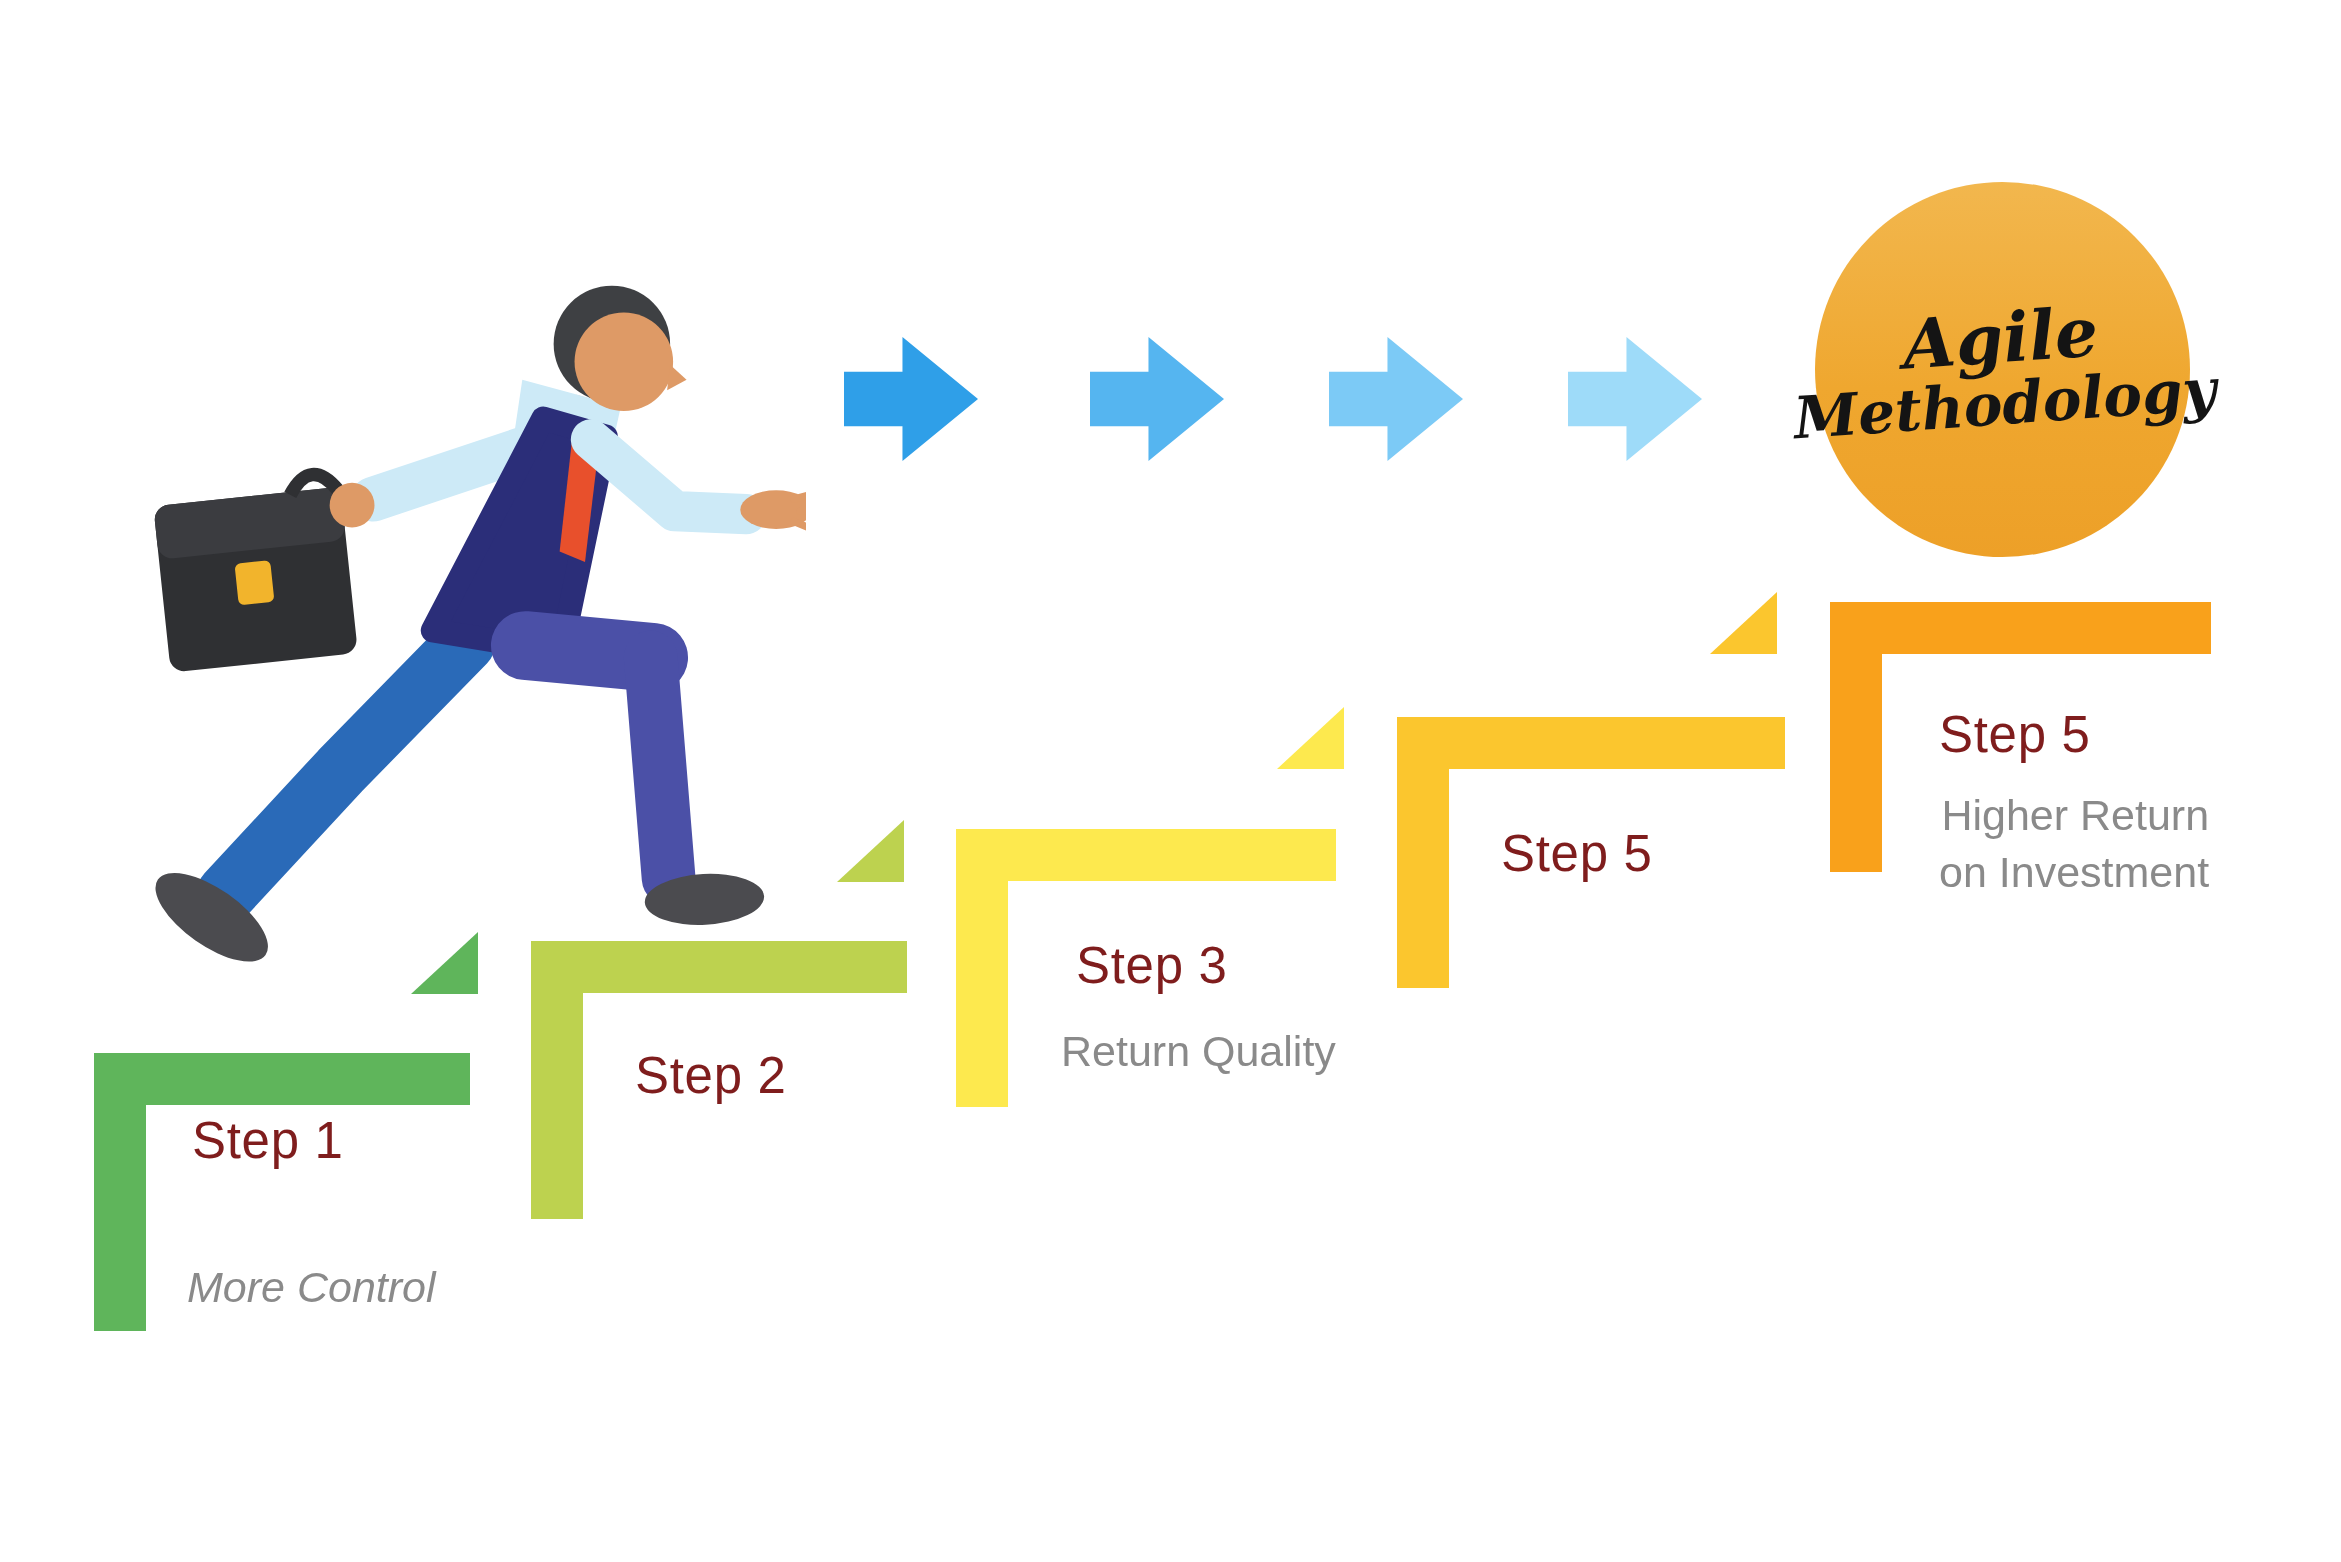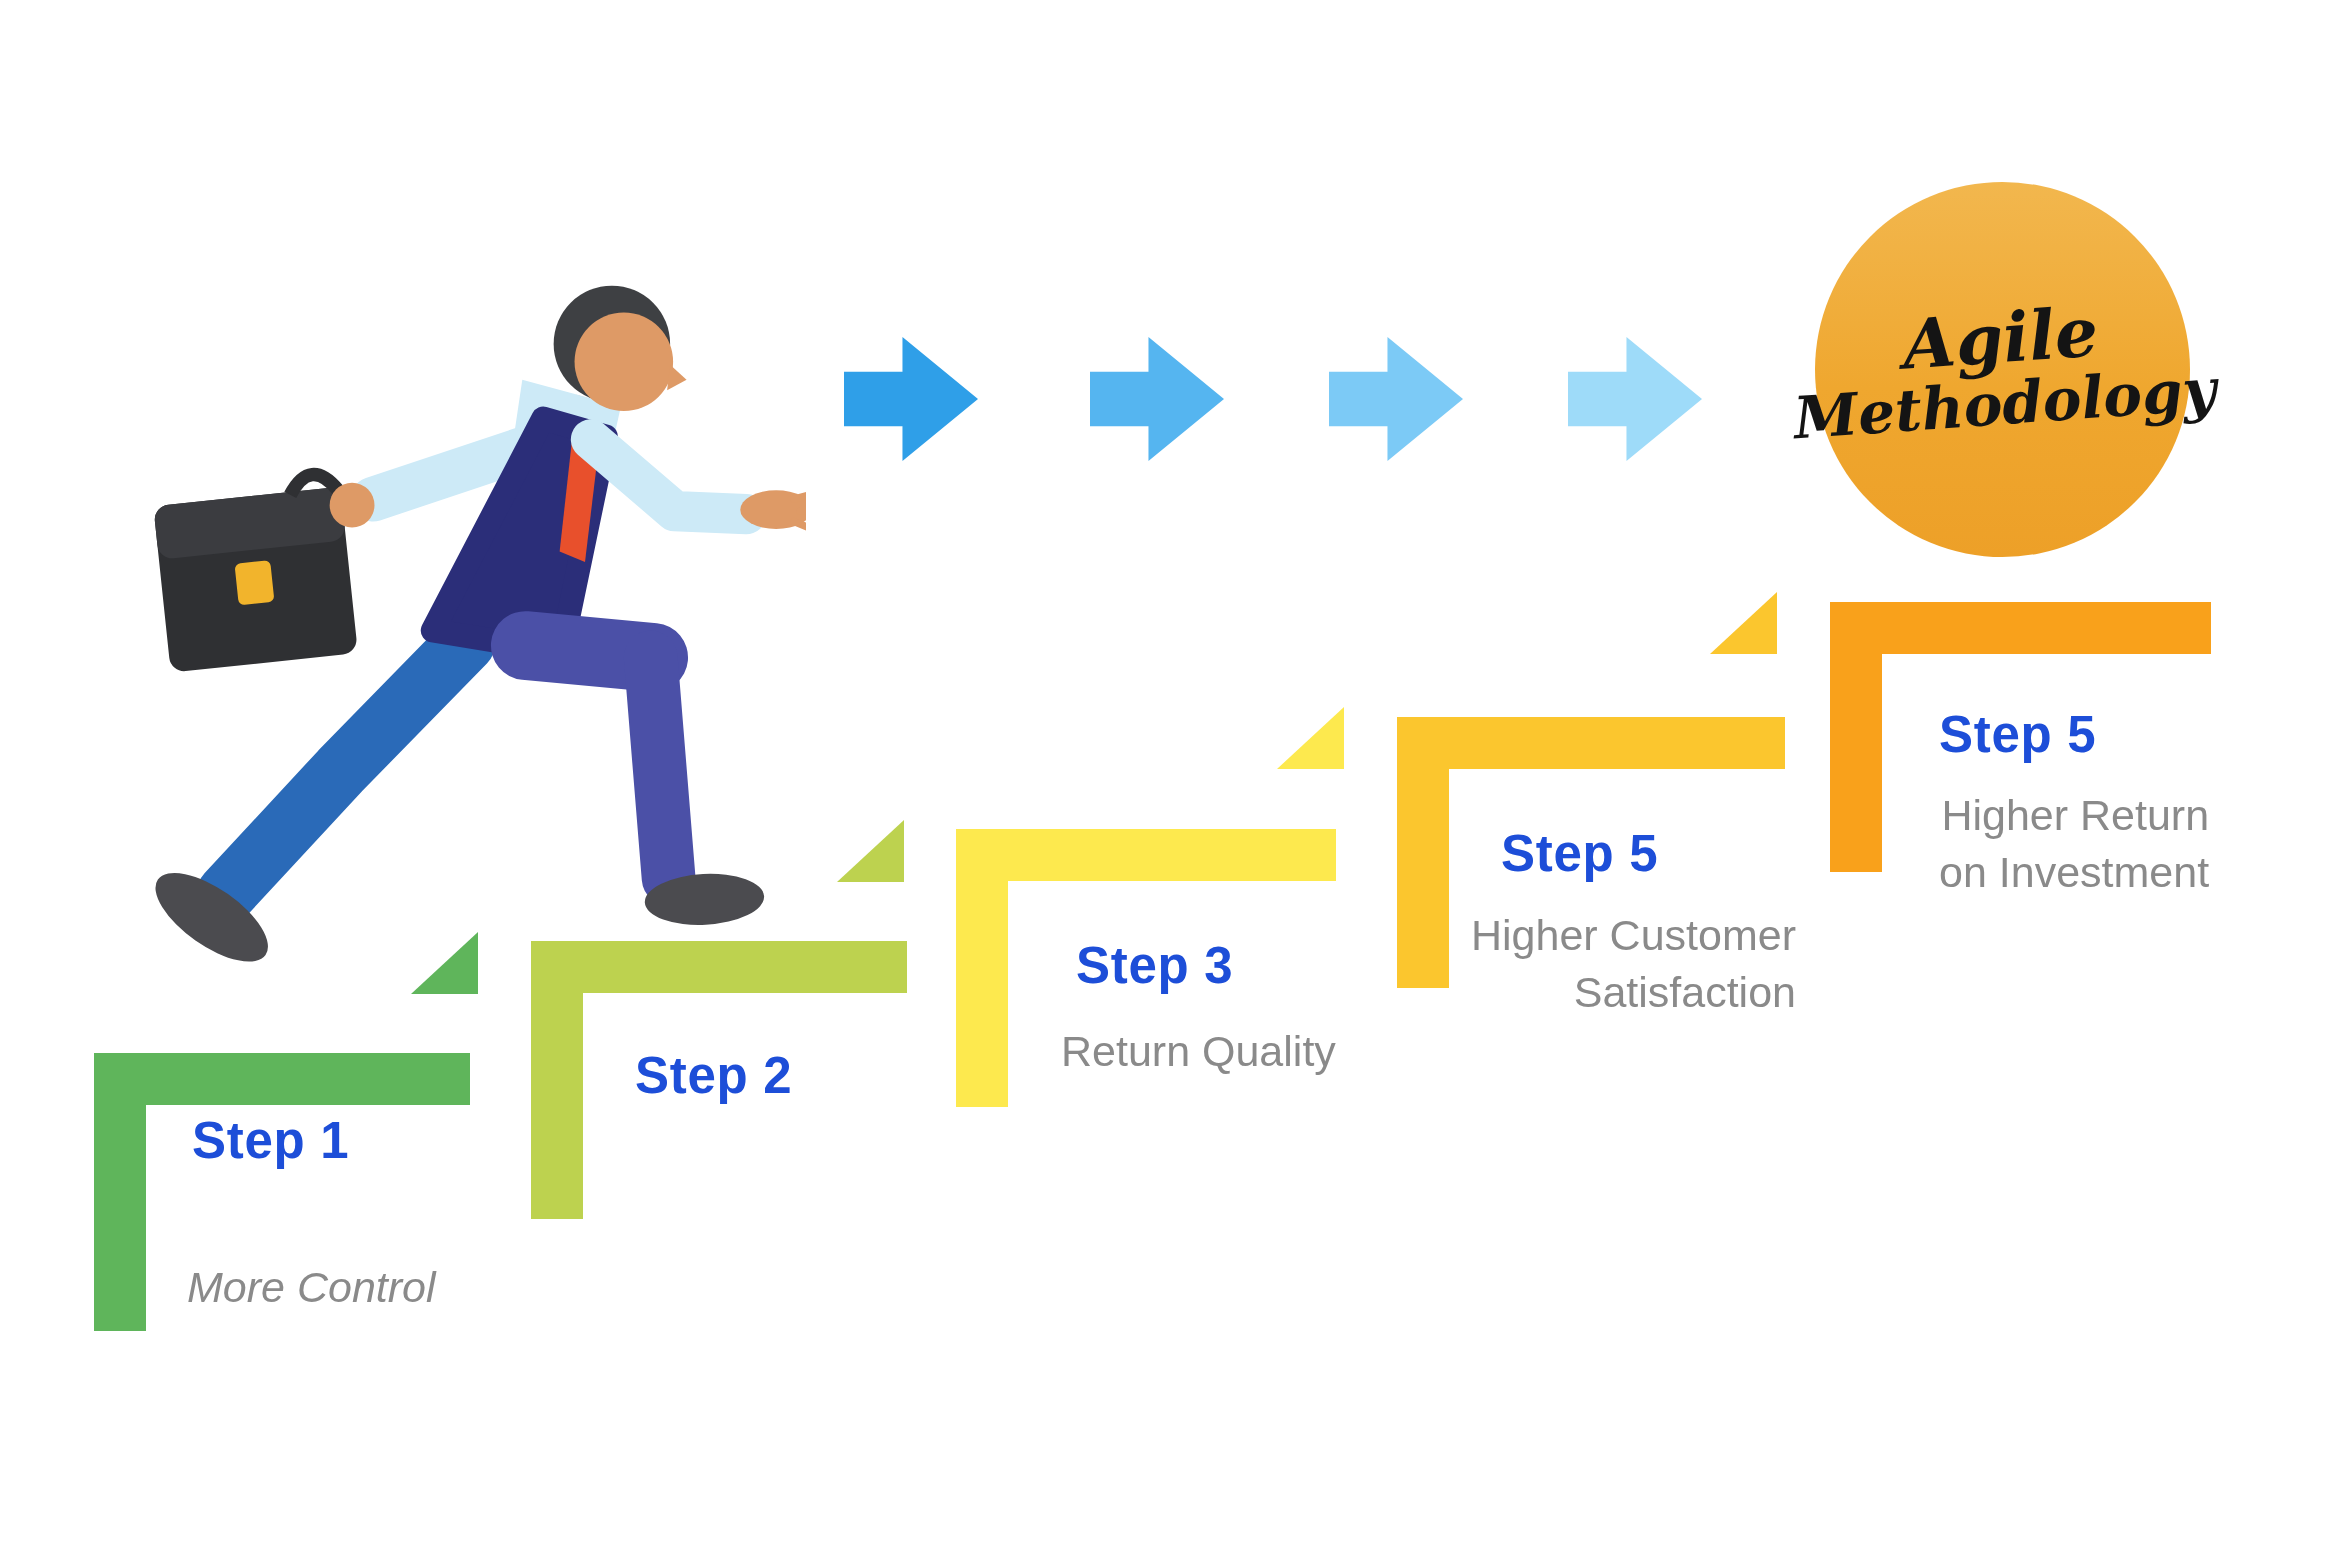--- a/index.html
+++ b/index.html
@@ -14,22 +14,22 @@
   .bar { position: absolute; }
   .fold {
     position: absolute;
     width: 67px;
     height: 62px;
     clip-path: polygon(100% 0, 100% 100%, 0 100%);
   }
   .step-label {
     position: absolute;
     font-size: 51px;
-    font-weight: 700;
-    color: #1d4ed8;
+    font-weight: 400;
+    color: #7f1d1d;
     letter-spacing: 0.7px;
     white-space: nowrap;
   }
   .step-desc {
     position: absolute;
     font-size: 43px;
     font-weight: 400;
     color: #8a8a8a;
     line-height: 1.32;
     white-space: pre-line;
@@ -77,22 +77,20 @@
   <div class="fold" style="left: 837px; top: 820px; background: rgb(189, 210, 79);"></div>
   <div class="bar" style="left: 956px; top: 829px; width: 380px; height: 52px; background: rgb(253, 233, 78);"></div>
   <div class="bar" style="left: 956px; top: 829px; width: 52px; height: 278px; background: rgb(253, 233, 78);"></div>
   <div class="step-label" style="left:1076px;top:936px;">Step 3</div>
   <div class="step-desc" style="left:1061px;top:1023px;">Return Quality</div>
 
   <div class="fold" style="left: 1277px; top: 707px; background: rgb(253, 233, 78);"></div>
   <div class="bar" style="left: 1397px; top: 717px; width: 388px; height: 52px; background: rgb(251, 198, 46);"></div>
   <div class="bar" style="left: 1397px; top: 717px; width: 52px; height: 271px; background: rgb(251, 198, 46);"></div>
   <div class="step-label" style="left:1501px;top:824px;">Step 5</div>
-  <div class="step-desc" style="left:1471px;top:907px;">Higher Customer
-Satisfaction</div>
 
   <div class="fold" style="left: 1710px; top: 592px; background: rgb(251, 198, 46);"></div>
   <div class="bar" style="left: 1830px; top: 602px; width: 381px; height: 52px; background: rgb(249, 161, 27);"></div>
   <div class="bar" style="left: 1830px; top: 602px; width: 52px; height: 270px; background: rgb(249, 161, 27);"></div>
   <div class="step-label" style="left:1939px;top:705px;">Step 5</div>
   <div class="step-desc" style="left:1939px;top:787px;">Higher Return
 on Investment</div>
 
   <svg class="arrow-svg" style="left:844px;" viewBox="0 0 110 100" preserveAspectRatio="none">
     <polygon points="0,28 48,28 48,0 110,50 48,100 48,72 0,72" fill="#2f9fe8"></polygon>

